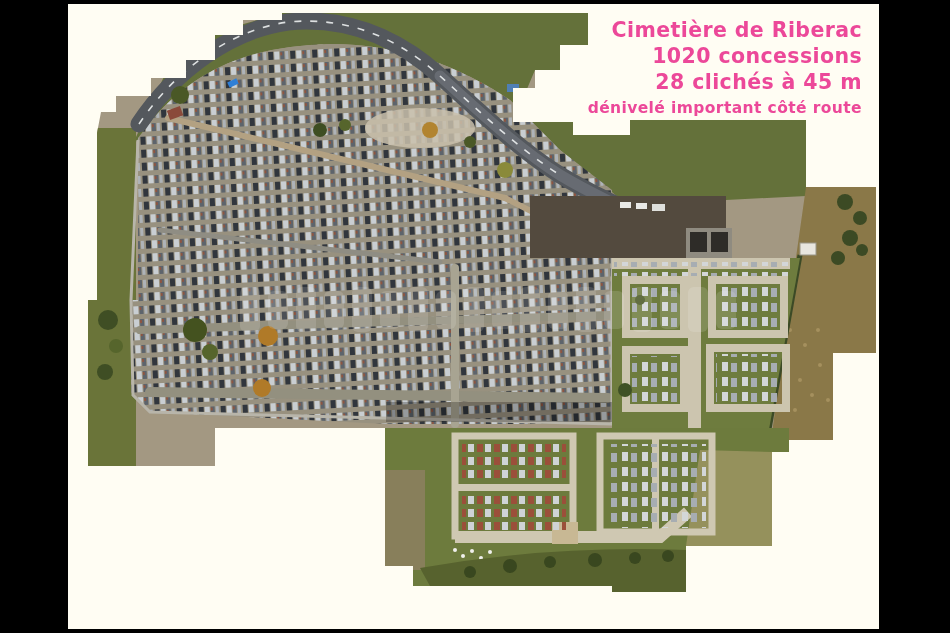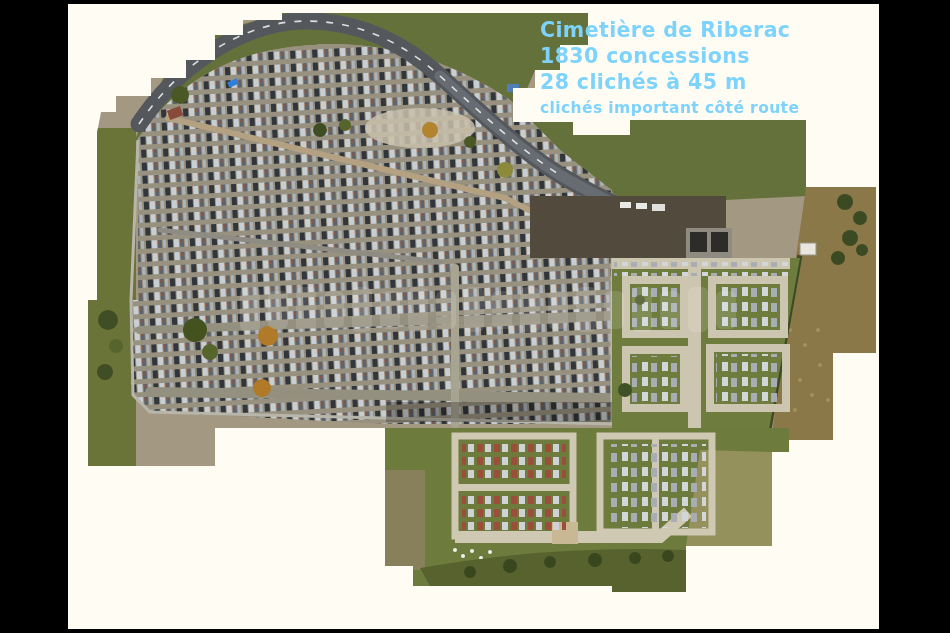--- a/index.html
+++ b/index.html
@@ -1,21 +1,21 @@
 <!DOCTYPE html>
 <html><head>
 <meta charset="utf-8">
 <style>
   html,body{margin:0;padding:0;background:#000;}
   .page{position:relative;width:950px;height:633px;background:#000;overflow:hidden;
         font-family:"Liberation Sans",sans-serif;}
   .slide{position:absolute;left:68px;top:4px;width:811px;height:625px;background:#fffdf3;}
   .mosaic-svg{position:absolute;left:0;top:0;width:950px;height:633px;}
-  .caption{position:absolute;left:540px;top:17px;width:322px;text-align:left;
-           color:#7dd3fc;font-family:"DejaVu Sans",sans-serif;font-weight:700;
+  .caption{position:absolute;left:540px;top:17px;width:322px;text-align:right;
+           color:#ec4899;font-family:"DejaVu Sans",sans-serif;font-weight:700;
            letter-spacing:.4px;}
   .caption .l{font-size:20.5px;line-height:26px;white-space:nowrap;}
   .caption .l4{font-size:15.5px;line-height:23px;margin-top:2px;white-space:nowrap;}
 </style>
 </head>
 <body>
 
 <div class="page">
   <div class="slide"></div>
 
@@ -209,17 +209,17 @@
         <rect x="632" y="287" width="20" height="45" rx="6"></rect>
           <rect x="660" y="291" width="20" height="38" rx="6"></rect>
         <rect x="688" y="287" width="20" height="45" rx="6"></rect>
           <rect x="716" y="291" width="20" height="38" rx="6"></rect>
       </g>
     </g>
   </svg>
 
   <div class="caption">
     <div class="l">Cimetière de Riberac</div>
-    <div class="l">1830 concessions</div>
+    <div class="l">1020 concessions</div>
     <div class="l">28 clichés à 45 m</div>
-    <div class="l4">clichés important côté route</div>
+    <div class="l4">dénivelé important côté route</div>
   </div>
 </div>
 
 </body></html>

